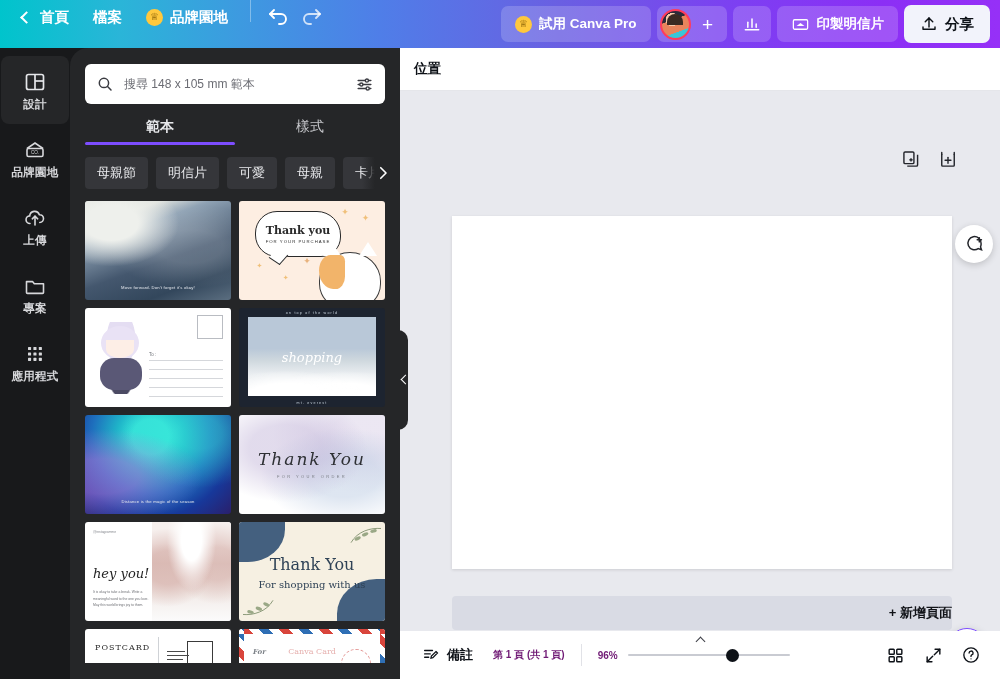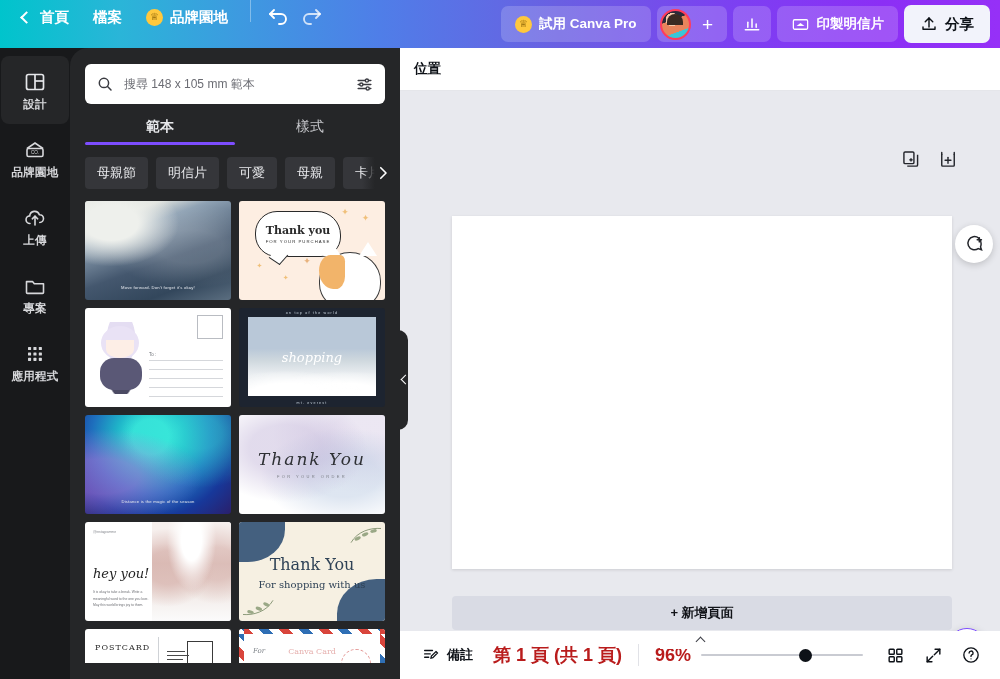--- a/index.html
+++ b/index.html
@@ -236,21 +236,21 @@
   .stamp-box { position:absolute; right:18px; top:12px; width:26px; height:30px; border:1px solid #3a3a3a; }
 
   .t-pc3 { background:#fff; }
   .air-border { position:absolute; inset:0; border:5px solid transparent;
     background: repeating-linear-gradient(45deg,#d9453c 0 7px,#fff 7px 14px,#2f6fb5 14px 21px,#fff 21px 28px);
     -webkit-mask: linear-gradient(#000 0 0) content-box, linear-gradient(#000 0 0);
     -webkit-mask-composite: xor; mask-composite: exclude; padding: 0; }
   .pc3-t { position:absolute; left:0; right:0; top:18px; text-align:center;
     font-family:"DejaVu Serif", serif; font-size:8px; color:#e6b0ae; }
   .pc3-for { position:absolute; left:14px; top:18px; font-family:"DejaVu Serif", serif;
-    font-style:italic; font-size:7px; color:#7e8389; }
+    font-style:italic; font-size:7px; color:#7e8389;font-weight:bold; }
   .pc3-stamp { position:absolute; right:14px; top:20px; width:30px; height:30px; border-radius:50%;
     border: 1.2px dashed #e49a98; }
 
   
   .collapse {
     position: absolute; left: 396px; top: 348px; width: 18px; height: 62px;
     z-index: 25; display: flex; align-items: center; justify-content: center;
     color: #fff; cursor: pointer;
   }
   .collapse .chev { width: 7px; height: 7px; border-left: 1.6px solid #fff;
@@ -278,36 +278,36 @@
     background: #fff; box-shadow: 0 1px 3px rgba(0,0,0,.12);
   }
   .comment-fab {
     position: absolute; right: 7px; top: 134px; width: 38px; height: 38px; border-radius: 50%;
     background: #fff; box-shadow: 0 2px 7px rgba(0,0,0,.18);
     display: flex; align-items: center; justify-content: center; cursor: pointer;
   }
   .add-page {
     position: absolute; left: 52px; top: 505px; width: 500px; height: 34px;
     background: #d9dbe4; border-radius: 4px; display: flex; align-items: center;
-    justify-content: center; font-size: 13px; font-weight: 700; color: #111318; cursor: pointer;
+    justify-content: flex-end; font-size: 13px; font-weight: 700; color: #111318; cursor: pointer;
   }
   .magic-fab {
     position: absolute; right: 13px; top: 537px; width: 40px; height: 40px; border-radius: 50%;
     background: #fff; border: 1.6px solid #7d4dff; display: flex; align-items: center;
     justify-content: center; box-shadow: 0 2px 8px rgba(0,0,0,.16); cursor: pointer;
   }
 
   
   .bottombar {
     position: absolute; left: 400px; top: 631px; width: 600px; height: 48px;
     background: #fff; display: flex; align-items: center; padding: 0 12px; z-index: 40;
   }
   .bb-item { display: flex; align-items: center; gap: 7px; height: 32px; padding: 0 10px;
     border-radius: 6px; font-size: 13px; font-weight: 700; color: #0d1117; cursor: pointer; white-space: nowrap; }
-  .bb-static { font-size: 18px; font-weight: 700; color: #b91c1c; padding: 0 10px; }
+  .bb-static { font-size: 10px; font-weight: 700; color: #701a75; padding: 0 10px; }
   .bb-div { width: 1px; height: 22px; background: #e1e2e7; margin: 0 6px; }
   .slider { position: relative; width: 162px; height: 18px; display: flex; align-items: center; cursor: pointer; }
   .slider-track { width: 100%; height: 2px; background: #c9cbd2; border-radius: 2px; }
   .slider-knob { position: absolute; left: 98px; width: 13px; height: 13px; border-radius: 50%;
     background: #0d1117; }
   .bb-right { margin-left: auto; display: flex; align-items: center; gap: 4px; }
   .bb-ico { width: 34px; height: 34px; border-radius: 6px; display: flex; align-items: center;
     justify-content: center; cursor: pointer; }
   .scroll-handle {
     position: absolute; left: 660px; top: 631px; width: 80px; height: 18px;

